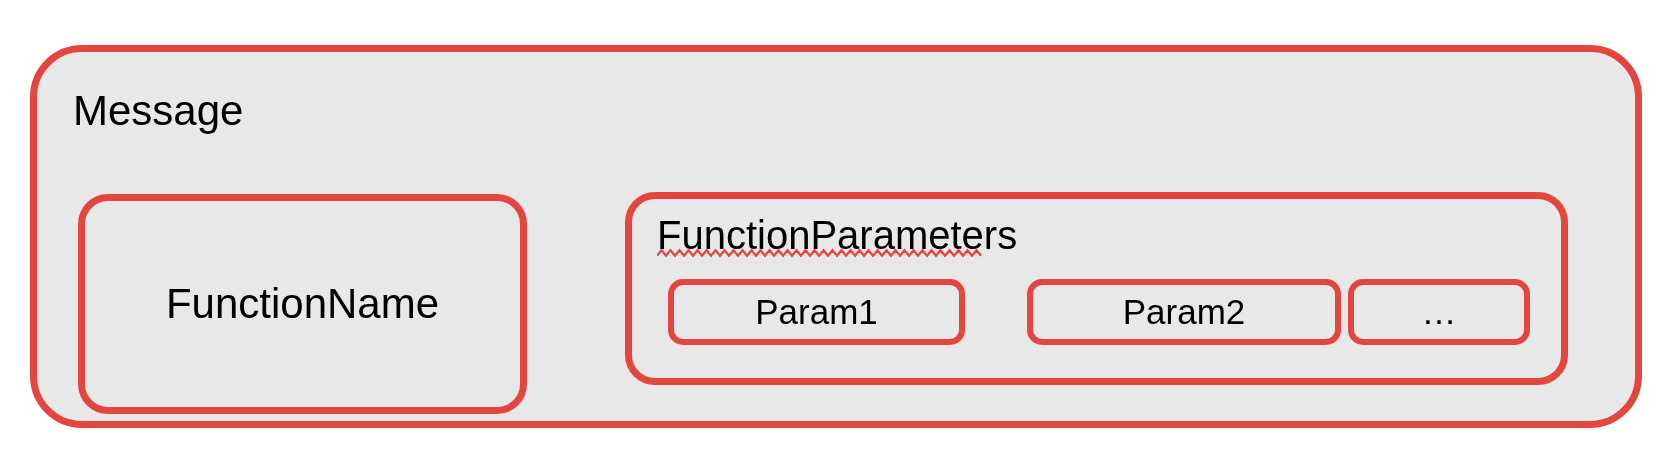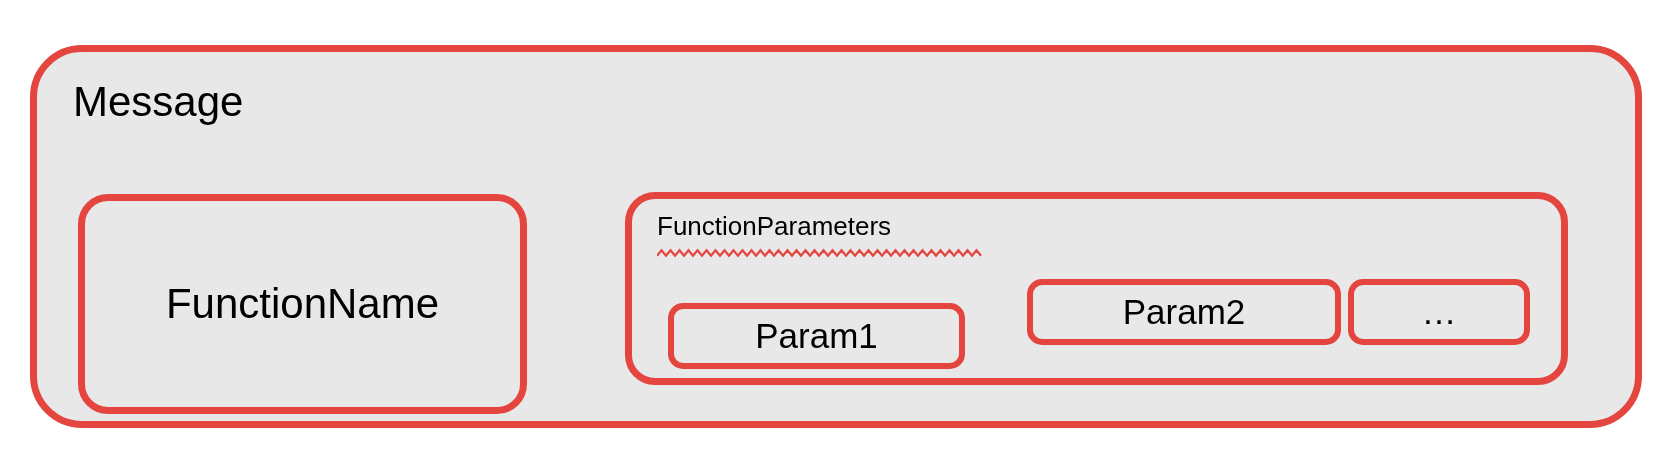--- a/index.html
+++ b/index.html
@@ -30,21 +30,21 @@
   .outer {
     left: 30px;
     top: 45px;
     width: 1612px;
     height: 383px;
     border-radius: 52px;
   }
   .message-label {
     position: absolute;
     left: 36px;
-    top: 25px;
+    top: 34px;
     font-size: 42px;
     line-height: 1.2;
     white-space: nowrap;
   }
   .inner { border-radius: 30px; }
   .fn {
     left: 41px;
     top: 142px;
     width: 449px;
     height: 220px;
@@ -56,42 +56,42 @@
   .fp {
     left: 588px;
     top: 140px;
     width: 943px;
     height: 193px;
   }
   .fp-label {
     position: absolute;
     left: 25px;
     top: 12px;
-    font-size: 26px;
+    font-size: 40px;
     line-height: 1.2;
     white-space: nowrap;
     text-align: center;
   }
   .squiggle {
     position: absolute;
     left: 25px;
     top: 49px;
     display: block;
   }
   .param {
     border-width: 6px;
     border-radius: 15px;
     top: 80px;
     height: 66px;
     display: flex;
     align-items: center;
     justify-content: center;
     font-size: 35px;
   }
-  .p1 { left: 36px;  width: 297px; margin-top: 24px; }
+  .p1 { left: 36px;  width: 297px; }
   .p2 { left: 395px; width: 314px; }
   .p3 { left: 716px; width: 182px; }
 </style>
 </head>
 <body>
 
 <div class="canvas">
   <div class="box outer">
     <div class="message-label">Message</div>
 

